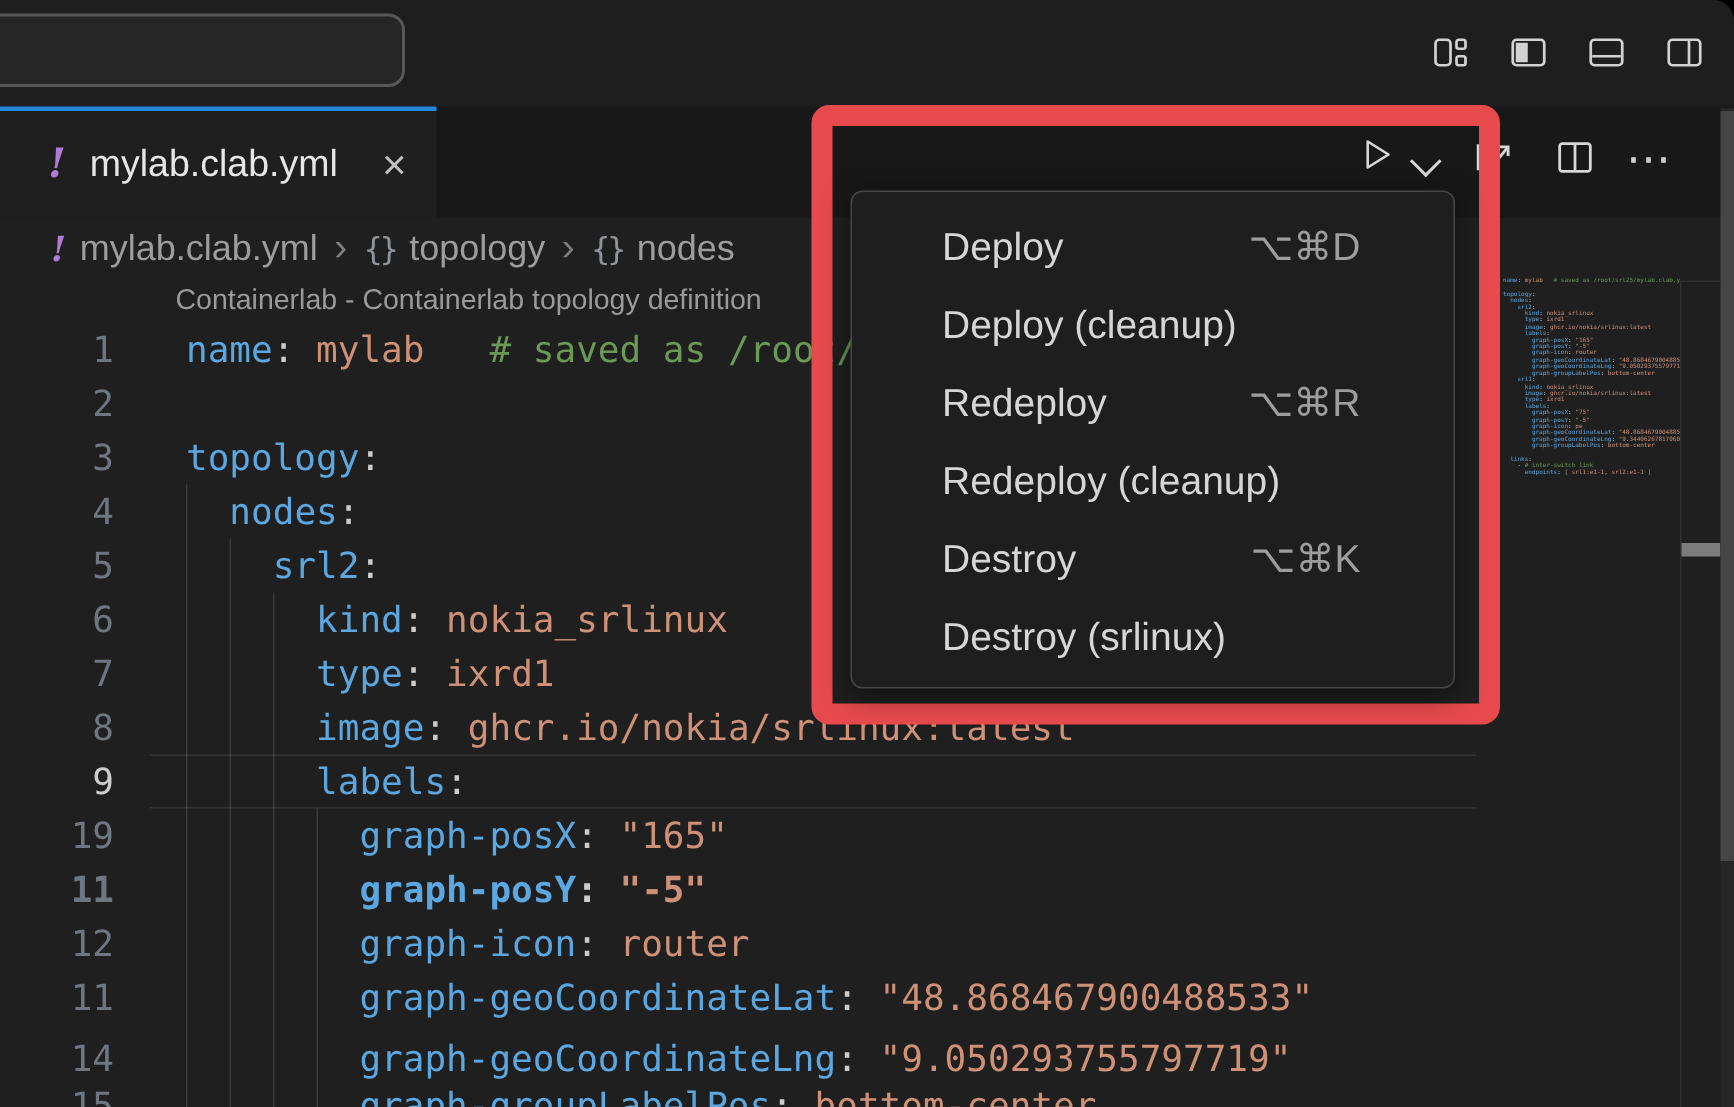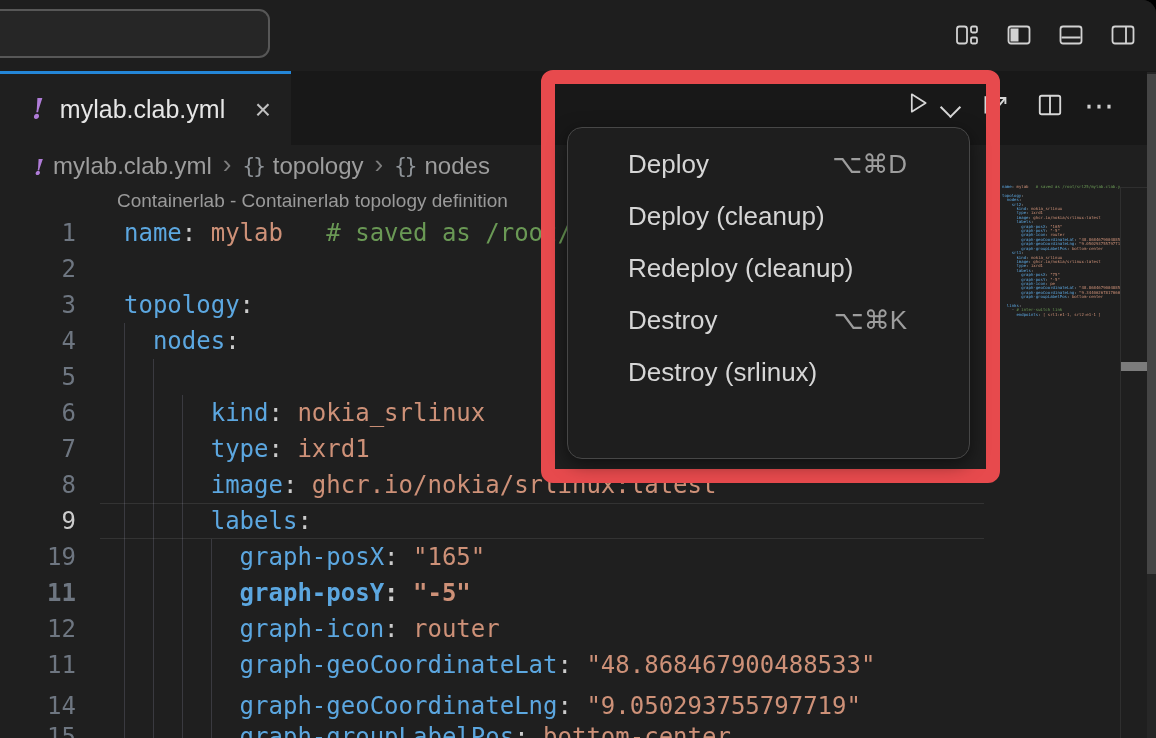--- a/index.html
+++ b/index.html
@@ -59,21 +59,21 @@
   .rail-slider{position:absolute;left:1121px;top:362px;width:26px;height:9px;background:#7c7c7c;}
   .scrollbar{position:absolute;left:1147px;top:72px;width:9px;bottom:0;background:#262626;}
   .scrollbar-slider{position:absolute;left:0;top:2px;width:9px;height:500px;background:#454545;cursor:pointer;}
 
   
   .red-box{position:absolute;left:541px;top:70px;width:459px;height:413px;border:14px solid #e74a4d;
            border-radius:12px;box-sizing:border-box;z-index:30;pointer-events:none;}
 
   
   .menu{position:absolute;left:567px;top:127px;width:403px;height:332px;background:#1e1e1e;
-        border:1px solid #474747;border-radius:15px;box-sizing:border-box;z-index:40;
+        border:1px solid #474747;border-radius:8px;box-sizing:border-box;z-index:40;
         box-shadow:0 5px 18px rgba(0,0,0,.5);padding-top:10px;}
   .menu-item{height:52px;display:flex;align-items:center;padding:0 62px 0 60px;cursor:pointer;}
   .mi-label{font-size:26px;color:#d6d6d6;}
   .mi-shortcut{margin-left:auto;font-size:26px;color:#9d9d9d;}
 </style>
 </head>
 <body>
 
 <div class="window">
 
@@ -154,21 +154,21 @@
     <div class="indent-guide" style="left:124px;top:323px;height:415px;"></div>
     <div class="indent-guide" style="left:153px;top:359px;height:379px;"></div>
     <div class="indent-guide" style="left:182px;top:395px;height:343px;"></div>
     <div class="indent-guide" style="left:211px;top:539px;height:199px;"></div>
     <div class="current-line"></div>
     <div id="code-lines">
         <div class="code-row" style="top: 215px;"><span class="ln">1</span><span class="code"><span class="tk-k">name</span><span class="tk-p">:</span><span class="tk-t"> </span><span class="tk-v">mylab</span><span class="tk-t">   </span><span class="tk-c"># saved as /root/srl25/mylab.clab.yml</span></span></div>
         <div class="code-row" style="top: 251px;"><span class="ln">2</span><span class="code"></span></div>
         <div class="code-row" style="top: 287px;"><span class="ln">3</span><span class="code"><span class="tk-k">topology</span><span class="tk-p">:</span></span></div>
         <div class="code-row" style="top: 323px;"><span class="ln">4</span><span class="code"><span class="tk-t">  </span><span class="tk-k">nodes</span><span class="tk-p">:</span></span></div>
-        <div class="code-row" style="top: 359px;"><span class="ln">5</span></div>
+        <div class="code-row" style="top: 359px;"><span class="ln">5</span><span class="code"><span class="tk-t">    </span><span class="tk-k">srl2</span><span class="tk-p">:</span></span></div>
         <div class="code-row" style="top: 395px;"><span class="ln">6</span><span class="code"><span class="tk-t">      </span><span class="tk-k">kind</span><span class="tk-p">:</span><span class="tk-t"> </span><span class="tk-v">nokia_srlinux</span></span></div>
         <div class="code-row" style="top: 431px;"><span class="ln">7</span><span class="code"><span class="tk-t">      </span><span class="tk-k">type</span><span class="tk-p">:</span><span class="tk-t"> </span><span class="tk-v">ixrd1</span></span></div>
         <div class="code-row" style="top: 467px;"><span class="ln">8</span><span class="code"><span class="tk-t">      </span><span class="tk-k">image</span><span class="tk-p">:</span><span class="tk-t"> </span><span class="tk-v">ghcr.io/nokia/srlinux:latest</span></span></div>
         <div class="code-row" style="top: 503px;"><span class="ln active">9</span><span class="code"><span class="tk-t">      </span><span class="tk-k">labels</span><span class="tk-p">:</span></span></div>
         <div class="code-row" style="top: 539px;"><span class="ln">19</span><span class="code"><span class="tk-t">        </span><span class="tk-k">graph-posX</span><span class="tk-p">:</span><span class="tk-t"> </span><span class="tk-v">"165"</span></span></div>
         <div class="code-row" style="top: 575px; font-weight: bold;"><span class="ln">11</span><span class="code"><span class="tk-t">        </span><span class="tk-k">graph-posY</span><span class="tk-p">:</span><span class="tk-t"> </span><span class="tk-v">"-5"</span></span></div>
         <div class="code-row" style="top: 611px;"><span class="ln">12</span><span class="code"><span class="tk-t">        </span><span class="tk-k">graph-icon</span><span class="tk-p">:</span><span class="tk-t"> </span><span class="tk-v">router</span></span></div>
         <div class="code-row" style="top: 647px;"><span class="ln">11</span><span class="code"><span class="tk-t">        </span><span class="tk-k">graph-geoCoordinateLat</span><span class="tk-p">:</span><span class="tk-t"> </span><span class="tk-v">"48.868467900488533"</span></span></div>
         <div class="code-row" style="top: 688px; text-decoration: underline;"><span class="ln">14</span><span class="code"><span class="tk-t">        </span><span class="tk-k">graph-geoCoordinateLng</span><span class="tk-p">:</span><span class="tk-t"> </span><span class="tk-v">"9.050293755797719"</span></span></div>
         <div class="code-row" style="top: 719px;"><span class="ln">15</span><span class="code"><span class="tk-t">        </span><span class="tk-k">graph-groupLabelPos</span><span class="tk-p">:</span><span class="tk-t"> </span><span class="tk-v">bottom-center</span></span></div>
@@ -188,20 +188,24 @@
   <div class="menu" id="run-menu">
       <div class="menu-item">
         <span class="mi-label">Deploy</span>
         <span class="mi-shortcut">⌥⌘D</span>
       </div>
       <div class="menu-item">
         <span class="mi-label">Deploy (cleanup)</span>
         <span class="mi-shortcut"></span>
       </div>
       <div class="menu-item">
+        <span class="mi-label">Redeploy</span>
+        <span class="mi-shortcut">⌥⌘R</span>
+      </div>
+      <div class="menu-item">
         <span class="mi-label">Redeploy (cleanup)</span>
         <span class="mi-shortcut"></span>
       </div>
       <div class="menu-item">
         <span class="mi-label">Destroy</span>
         <span class="mi-shortcut">⌥⌘K</span>
       </div>
       <div class="menu-item">
         <span class="mi-label">Destroy (srlinux)</span>
         <span class="mi-shortcut"></span>

